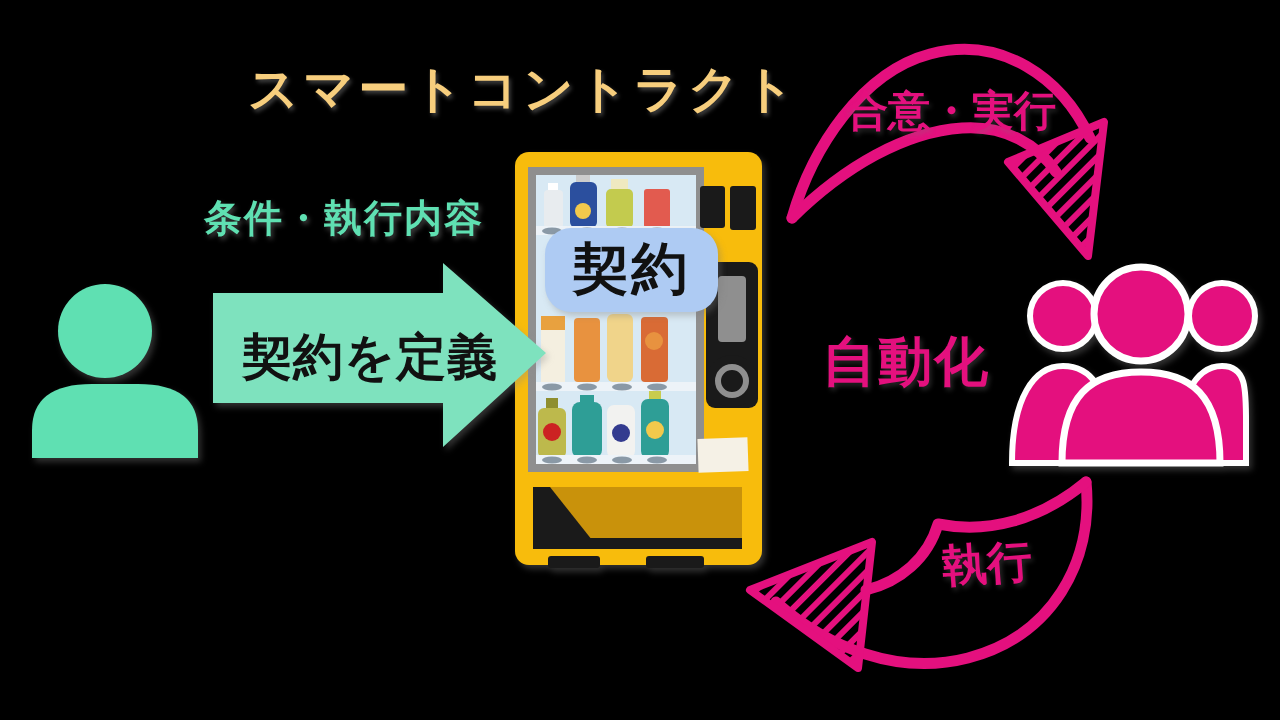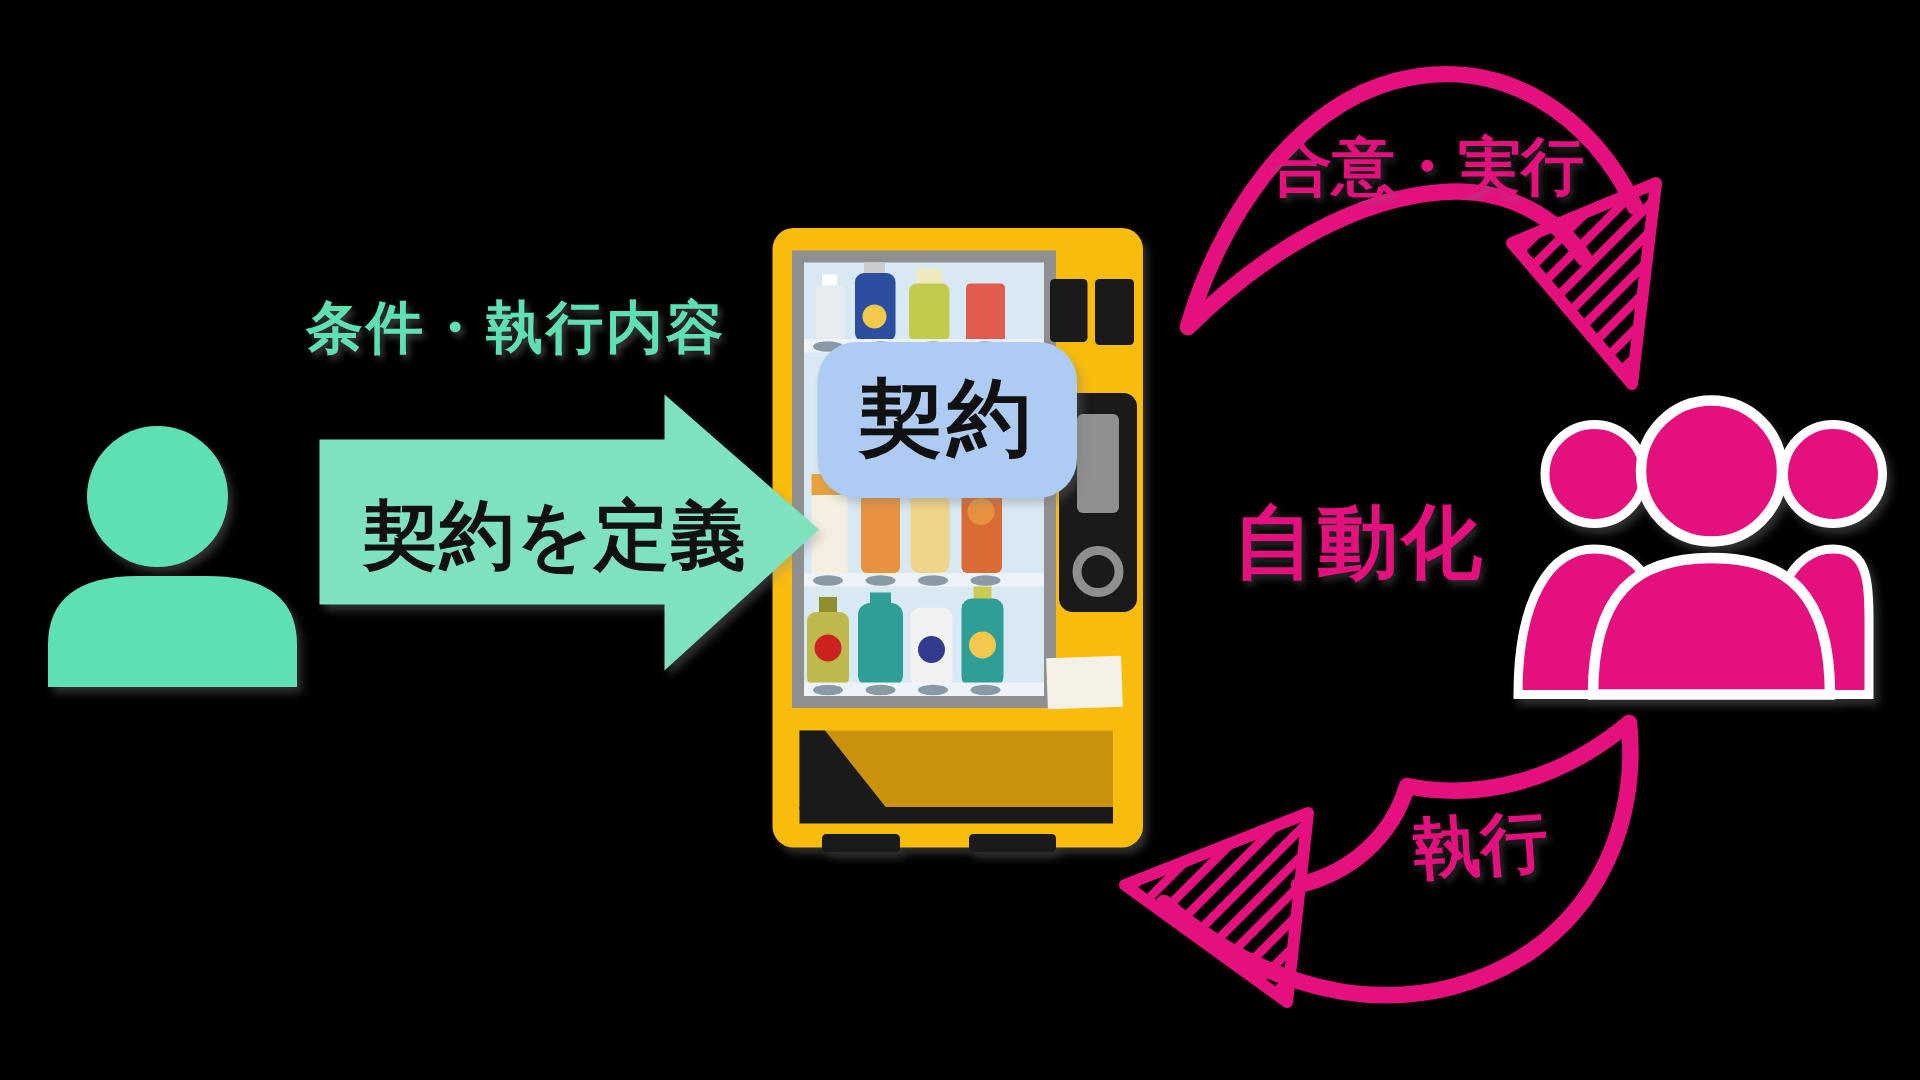--- a/index.html
+++ b/index.html
@@ -20,21 +20,21 @@
     text-shadow:2px 3px 4px rgba(130,130,130,.5);
   }
   .cond{left:204px;top:199px;font-size:38px;letter-spacing:2px;}
   .define{left:242px;top:331px;font-size:50px;letter-spacing:1px;}
   .sign{left:986px;top:15px;font-size:39px;}
   .agree{left:846px;top:89px;font-size:42px;}
   .auto{left:822px;top:334px;font-size:54px;letter-spacing:2px;text-align:center;}
   .exec{left:942px;top:540px;font-size:45px;transform:rotate(-4deg);}
   .rights{left:1038px;top:653px;font-size:39px;}
   .badge{
-    position:absolute;left:545px;top:228px;width:173px;height:104px;
+    position:absolute;left:545px;top:228px;width:173px;height:84px;
     background:var(--label-blue);border-radius:26px;
     display:flex;align-items:center;justify-content:center;
     box-shadow:3px 4px 6px rgba(120,120,120,.35);
   }
   .badge span{font-size:56px;color:#111;letter-spacing:3px;}
   .shape-shadow{filter:drop-shadow(3px 4px 3px rgba(140,140,140,.35));}
 </style>
 </head>
 <body>
 
@@ -135,20 +135,21 @@
     <g class="shape-shadow" fill="var(--pink)" stroke="#FFFFFF" stroke-width="6">
       <circle cx="1063" cy="316" r="33"></circle>
       <circle cx="1222" cy="316" r="33"></circle>
       <path d="M1012 463 C1012 398 1034 366 1063 366 C1092 366 1108 392 1108 432 L1108 463 Z"></path>
       <path d="M1176 463 C1176 398 1196 366 1222 366 C1248 366 1246 392 1246 432 L1246 463 Z"></path>
       <circle cx="1141" cy="314" r="47" stroke-width="7"></circle>
       <path d="M1062 463 C1062 396 1090 372 1141 372 C1192 372 1220 396 1220 463 Z" stroke-width="7"></path>
     </g>
   </svg>
 
+  <div class="title">スマートコントラクト</div>
 
   <div class="label teal cond">条件・執行内容</div>
 
   <div class="label blacktext define">契約を定義</div>
 
   <div class="badge">
     <span>契約</span>
   </div>
 
 

